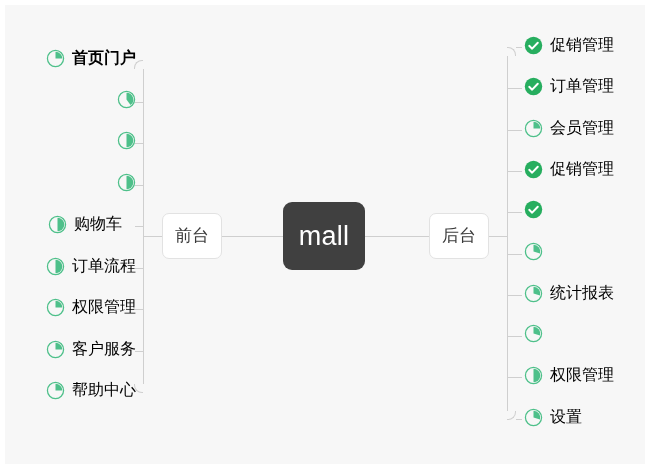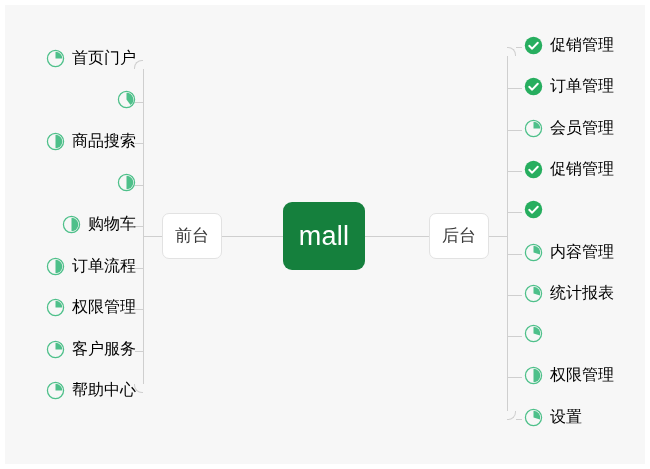--- a/index.html
+++ b/index.html
@@ -19,21 +19,21 @@
   .edge{position:absolute;background:#ffffff;}
   .edge.top{left:0;top:0;width:650px;height:5px;}
   .edge.bottom{left:0;bottom:0;width:650px;height:5px;}
   .edge.left{left:0;top:0;width:5px;height:469px;}
   .edge.right{right:0;top:0;width:5px;height:469px;}
 
   
   #mall-node{
     position:absolute;
     left:283px;top:202px;width:82px;height:68px;
-    background:#15803d;
+    background:#404040;
     border-radius:9px;
     color:#ffffff;
     font-size:27px;
     line-height:68px;
     text-align:center;
     letter-spacing:.2px;
     box-sizing:border-box;
   }
 
   
@@ -122,47 +122,46 @@
       <div class="ln h" style="left: 507px; top: 253.5px; width: 15px;"></div>
       <div class="ln h" style="left: 507px; top: 294.8px; width: 15px;"></div>
       <div class="ln h" style="left: 507px; top: 336.1px; width: 15px;"></div>
       <div class="ln h" style="left: 507px; top: 377.4px; width: 15px;"></div>
       <div class="ln h" style="left: 516px; top: 418.7px; width: 6px;"></div>
       <div class="ln h" style="left: 489px; top: 236px; width: 18px;"></div>
       <div class="ln h" style="left: 365px; top: 236px; width: 64px;"></div>
     </div>
 
   <div id="left-leaves">
-      <div class="leaf-wrap-left" style="top: 48px; left: 18px;"><span class="row">
+      <div class="leaf-wrap-left" style="top: 48px; left: 18px; font-weight: bold;"><span class="row">
           <svg class="icon" viewBox="0 0 24 24">
             <circle cx="12" cy="12" r="10.2" fill="none" stroke="#4ec08a" stroke-width="1.6"></circle>
             <path d="M 12 12 L 12 3.4000000000000004 A 8.6 8.6 0 0 1 20.6 12 Z" fill="#4ec08a"></path>
           </svg>
           <span class="leaf-label">首页门户</span>
         </span></div>
       <div class="leaf-wrap-left" style="top: 89.5px; left: 18px;"><span class="row">
           <svg class="icon" viewBox="0 0 24 24">
             <circle cx="12" cy="12" r="10.2" fill="none" stroke="#4ec08a" stroke-width="1.6"></circle>
             <path d="M 12 12 L 12 3.4000000000000004 A 8.6 8.6 0 0 1 17.05495316971527 18.95754615162455 Z" fill="#4ec08a"></path>
           </svg>
         </span></div>
       <div class="leaf-wrap-left" style="top: 131px; left: 18px;"><span class="row">
           <svg class="icon" viewBox="0 0 24 24">
             <circle cx="12" cy="12" r="10.2" fill="none" stroke="#4ec08a" stroke-width="1.6"></circle>
             <path d="M 12 12 L 12 3.4000000000000004 A 8.6 8.6 0 0 1 12.000000000000002 20.6 Z" fill="#4ec08a"></path>
           </svg>
-          <span class="leaf-label">商品搜索</span>
         </span></div>
       <div class="leaf-wrap-left" style="top: 172.5px; left: 18px;"><span class="row">
           <svg class="icon" viewBox="0 0 24 24">
             <circle cx="12" cy="12" r="10.2" fill="none" stroke="#4ec08a" stroke-width="1.6"></circle>
             <path d="M 12 12 L 12 3.4000000000000004 A 8.6 8.6 0 0 1 12.000000000000002 20.6 Z" fill="#4ec08a"></path>
           </svg>
         </span></div>
-      <div class="leaf-wrap-left" style="top: 214px; left: 18px;"><span class="row">
+      <div class="leaf-wrap-left" style="top: 214px; left: 4px;"><span class="row">
           <svg class="icon" viewBox="0 0 24 24">
             <circle cx="12" cy="12" r="10.2" fill="none" stroke="#4ec08a" stroke-width="1.6"></circle>
             <path d="M 12 12 L 12 3.4000000000000004 A 8.6 8.6 0 0 1 12.000000000000002 20.6 Z" fill="#4ec08a"></path>
           </svg>
           <span class="leaf-label">购物车</span>
         </span></div>
       <div class="leaf-wrap-left" style="top: 255.5px; left: 18px;"><span class="row">
           <svg class="icon" viewBox="0 0 24 24">
             <circle cx="12" cy="12" r="10.2" fill="none" stroke="#4ec08a" stroke-width="1.6"></circle>
             <path d="M 12 12 L 12 3.4000000000000004 A 8.6 8.6 0 0 1 12.000000000000002 20.6 Z" fill="#4ec08a"></path>
@@ -225,21 +224,20 @@
           <svg class="icon" viewBox="0 0 24 24">
             <circle cx="12" cy="12" r="11" fill="#27ae5f"></circle>
             <path d="M6.6 12.4 L10.3 16 L17.4 8.6" fill="none" stroke="#ffffff" stroke-width="2.5" stroke-linecap="round" stroke-linejoin="round"></path>
           </svg>
         </span></div>
       <div class="leaf-wrap-right" style="top: 241.5px; left: 524px;"><span class="row">
           <svg class="icon" viewBox="0 0 24 24">
             <circle cx="12" cy="12" r="10.2" fill="none" stroke="#4ec08a" stroke-width="1.6"></circle>
             <path d="M 12 12 L 12 3.4000000000000004 A 8.6 8.6 0 0 1 20.179086040138323 14.657546151624548 Z" fill="#4ec08a"></path>
           </svg>
-          <span class="leaf-label">内容管理</span>
         </span></div>
       <div class="leaf-wrap-right" style="top: 282.8px; left: 524px;"><span class="row">
           <svg class="icon" viewBox="0 0 24 24">
             <circle cx="12" cy="12" r="10.2" fill="none" stroke="#4ec08a" stroke-width="1.6"></circle>
             <path d="M 12 12 L 12 3.4000000000000004 A 8.6 8.6 0 0 1 20.179086040138323 14.657546151624548 Z" fill="#4ec08a"></path>
           </svg>
           <span class="leaf-label">统计报表</span>
         </span></div>
       <div class="leaf-wrap-right" style="top: 324.1px; left: 524px;"><span class="row">
           <svg class="icon" viewBox="0 0 24 24">

